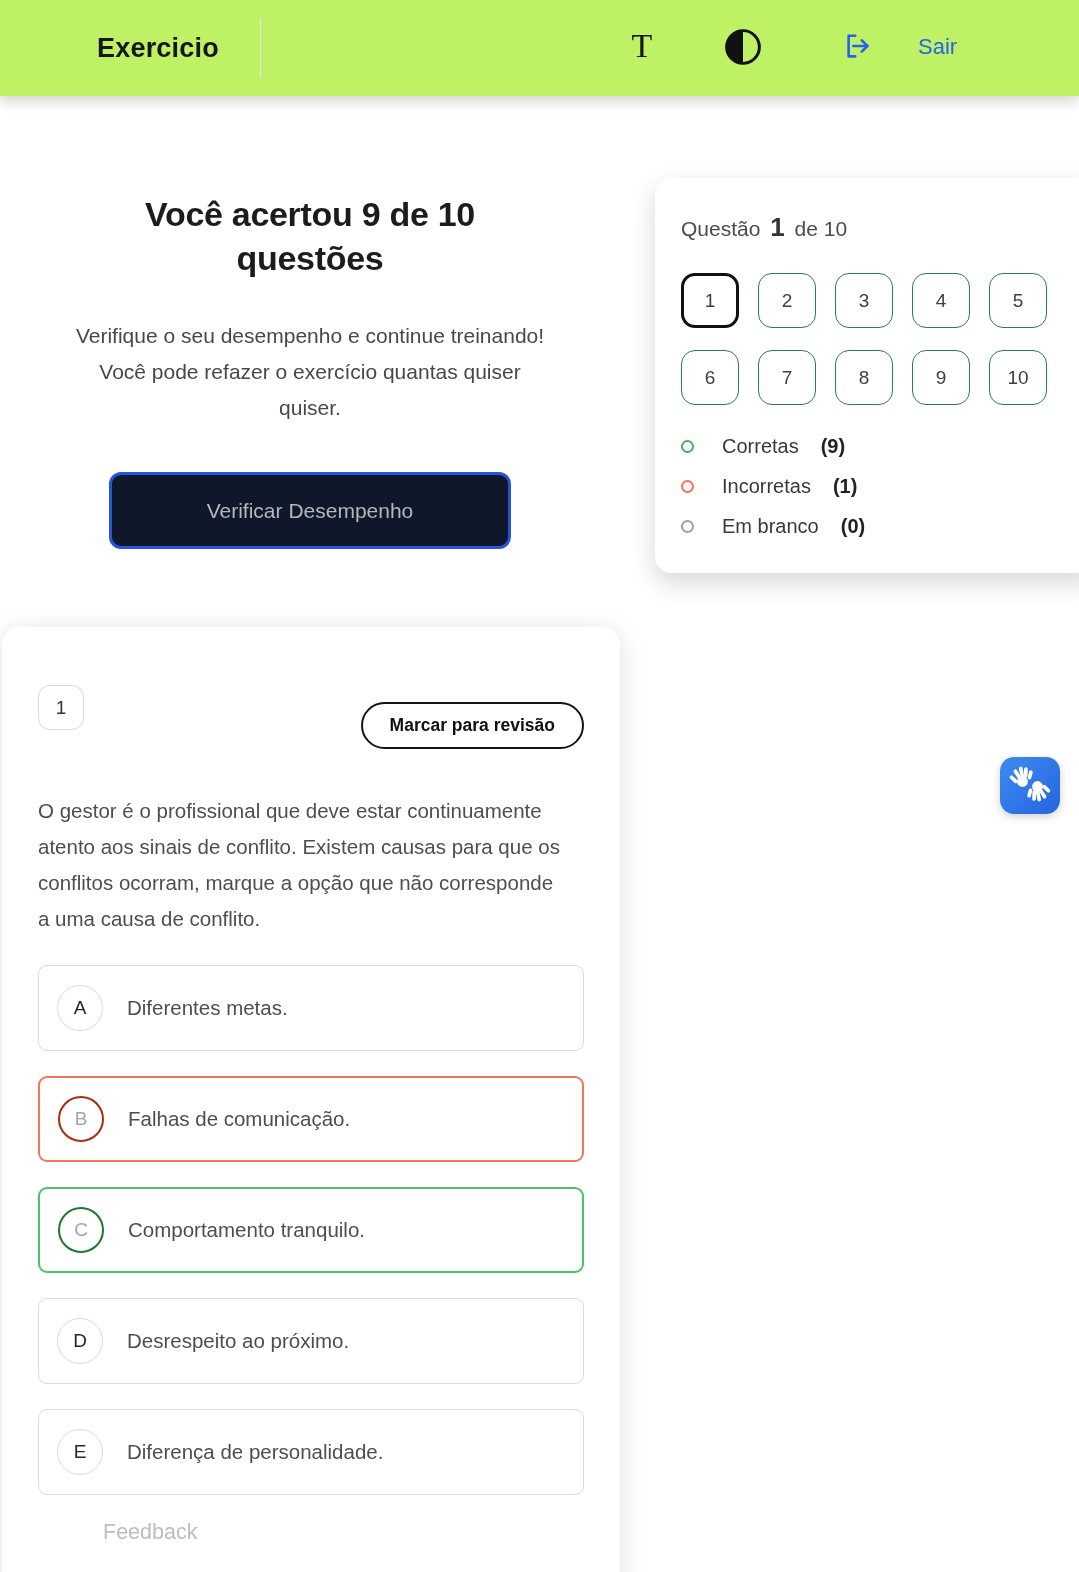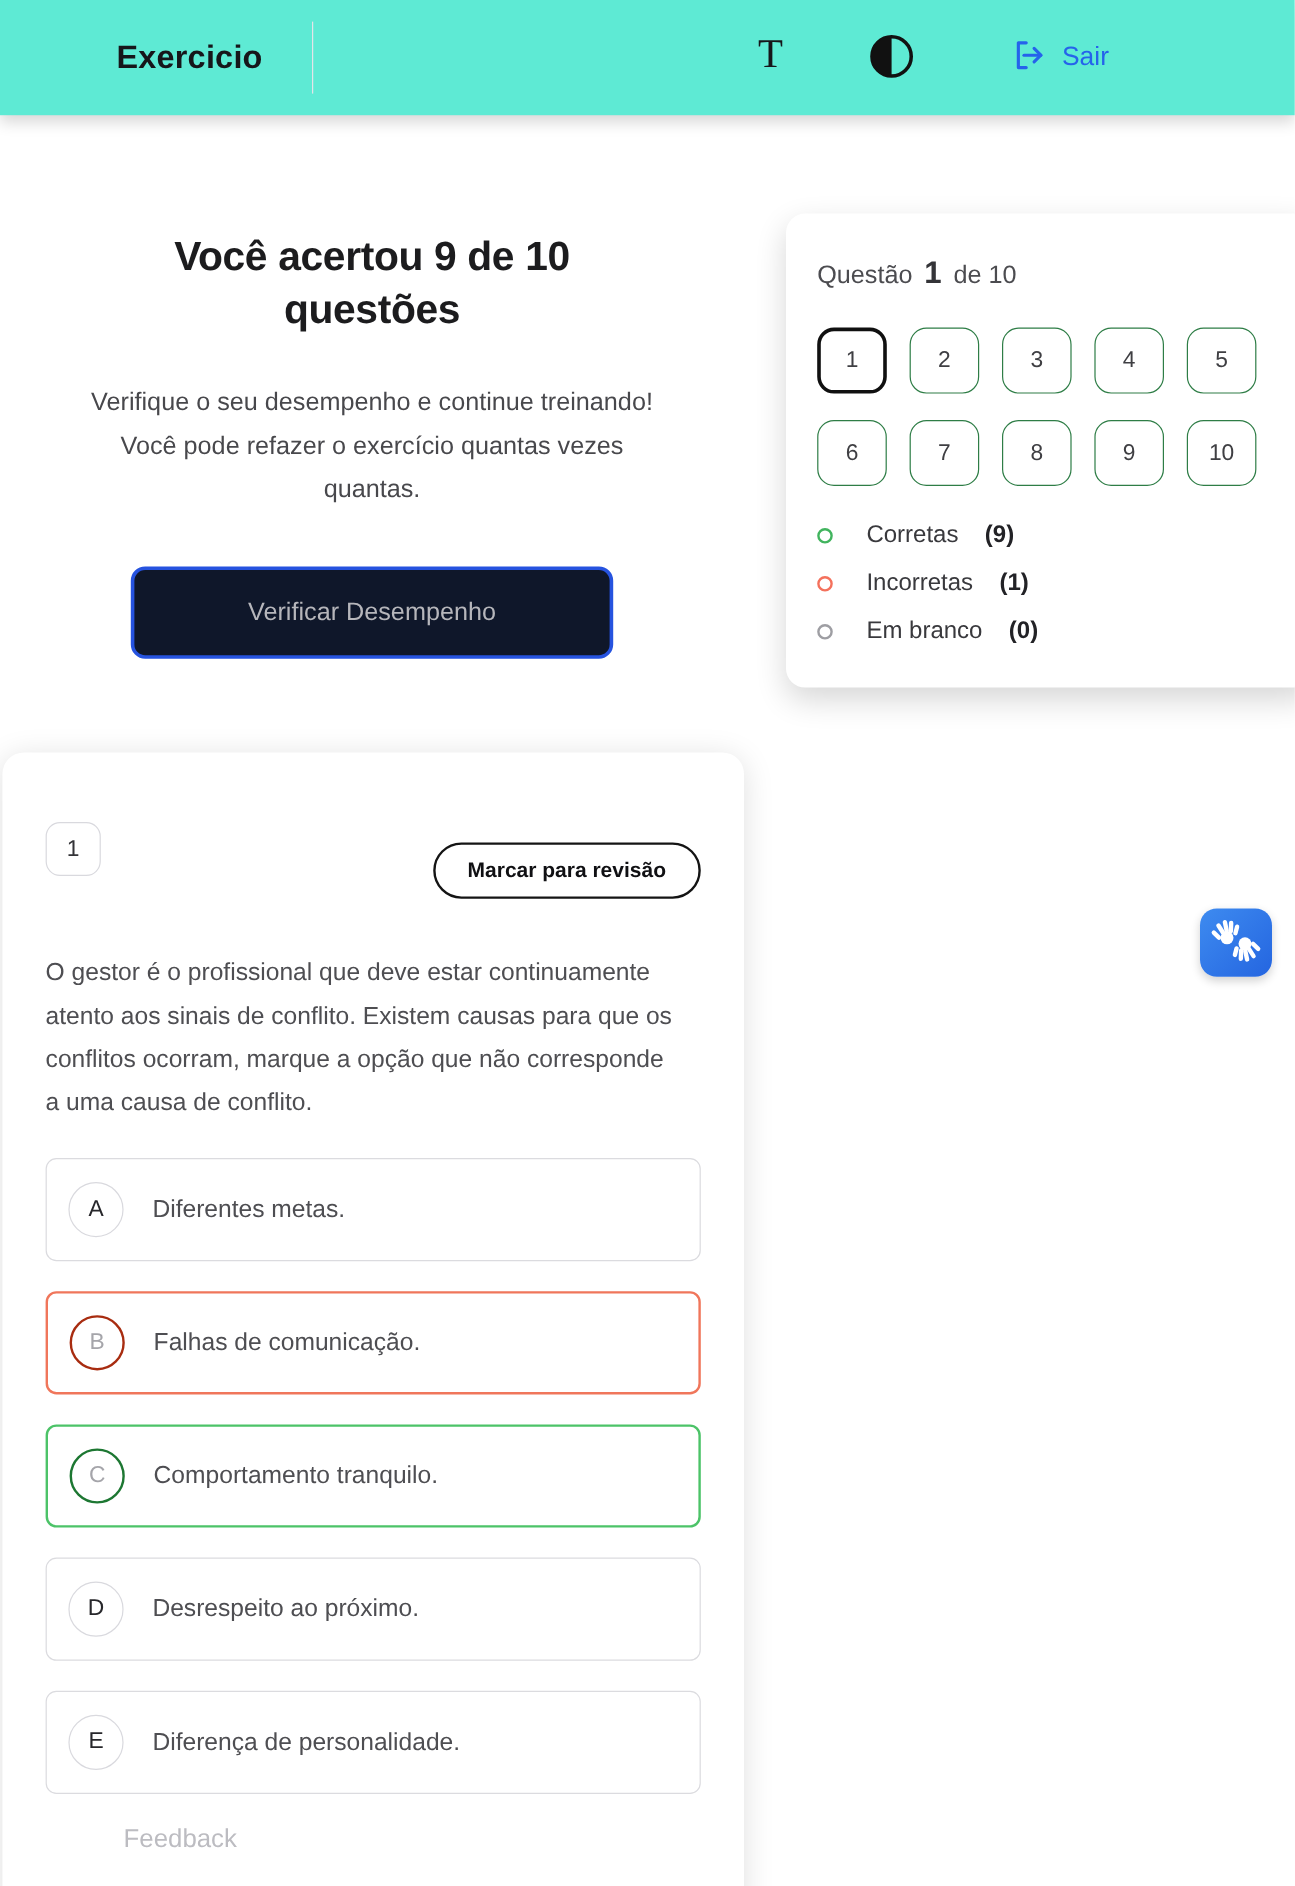--- a/index.html
+++ b/index.html
@@ -8,21 +8,21 @@
     font-family:"Liberation Sans", sans-serif;
     background:#ffffff;
     position:relative;
     overflow:hidden;
     color:#1c1c1e;
   }
 
   
   .header {
     position:absolute; top:0; left:0; width:1079px; height:96px;
-    background:#5eead4; z-index:20;
+    background:#bef264; z-index:20;
     box-shadow:0 6px 12px rgba(0,0,0,.16);
     display:flex; align-items:center;
   }
   .app-title {
     position:absolute; left:97px; top:50%; transform:translateY(-50%);
     font-size:27px; font-weight:700; color:#16161a; letter-spacing:.2px;
   }
   .v-divider {
     position:absolute; left:260px; top:18px; width:1px; height:60px; background:#e4e4e9;
   }
@@ -38,21 +38,21 @@
   }
   .contrast-btn {
     position:absolute; left:722px; top:26px; width:42px; height:42px;
     background:none; border:none; cursor:pointer; padding:2px;
   }
   .exit-btn {
     position:absolute; left:843px; top:26px; height:42px;
     display:flex; align-items:center; gap:12px;
     background:none; border:none; cursor:pointer;
   }
-  .exit-label { font-size:22px; color:#2563eb; font-weight:500; }
+  .exit-label { font-size:22px; color:#2563eb; font-weight:500;margin-left:33px; }
 
   
   .results {
     position:absolute; left:40px; top:192px; width:540px; text-align:center;
   }
   .results-title {
     width:420px; margin:0 auto;
     font-size:34px; line-height:44px; font-weight:800; color:#1c1c1e;
     letter-spacing:-.3px;
   }
@@ -171,21 +171,21 @@
         <line x1="11" y1="16" x2="26" y2="16" stroke="#2563eb" stroke-width="2.8" stroke-linecap="round"></line>
         <path d="M20 10 L26 16 L20 22" fill="none" stroke="#2563eb" stroke-width="2.8" stroke-linecap="round" stroke-linejoin="round"></path>
       </svg>
     </span>
     <span class="exit-label">Sair</span>
   </button>
 </div>
 
 <div class="results">
   <h1 class="results-title">Você acertou 9 de 10 questões</h1>
-  <p class="results-subtitle">Verifique o seu desempenho e continue treinando! Você pode refazer o exercício quantas vezes quantas.</p>
+  <p class="results-subtitle">Verifique o seu desempenho e continue treinando! Você pode refazer o exercício quantas quiser quiser.</p>
   <button class="verify-btn">Verificar Desempenho</button>
 </div>
 
 <div class="question-panel">
   <div class="panel-title">
     <span>Questão</span>
     <span class="q-num">1</span>
     <span>de 10</span>
   </div>
 

